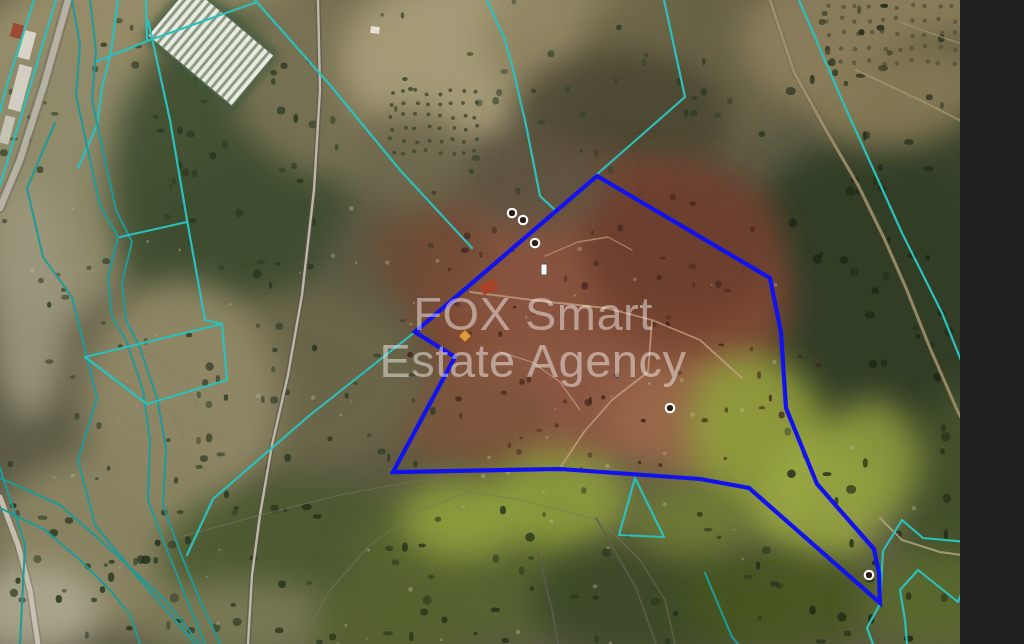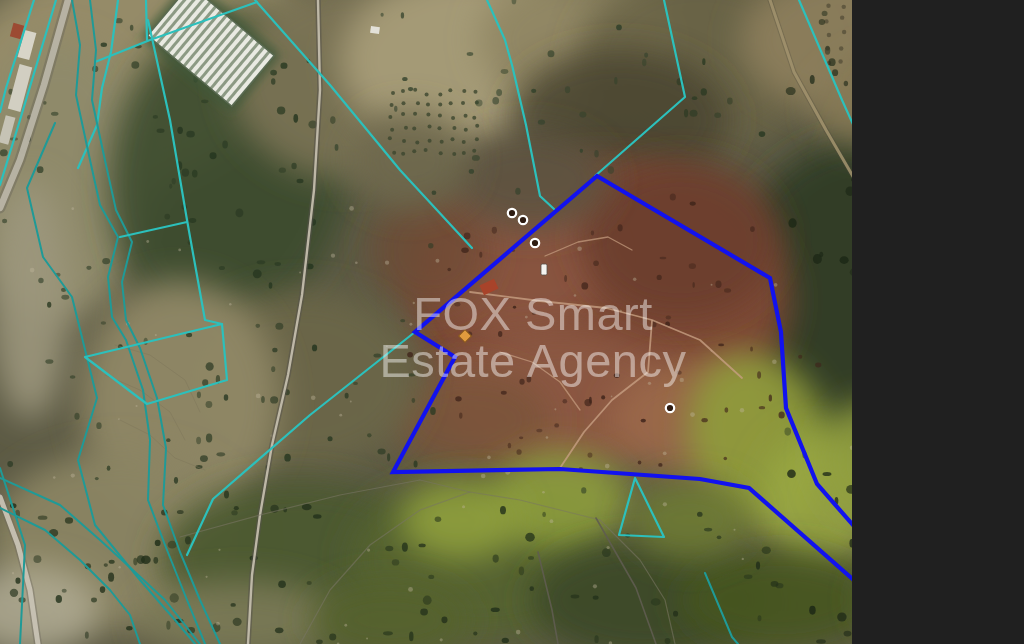--- a/index.html
+++ b/index.html
@@ -1,16 +1,16 @@
 <!DOCTYPE html>
 <html><head>
 <meta charset="utf-8">
 <style>
   html,body{margin:0;padding:0;background:#202020;}
-  .stage{position:relative;width:852px;height:644px;overflow:hidden;background:#e5e5e5;
+  .stage{position:relative;width:960px;height:644px;overflow:hidden;background:#e5e5e5;
          font-family:"Liberation Sans",sans-serif;}
   svg{position:absolute;left:0;top:0;display:block;}
   .watermark-text{font-family:"Liberation Sans",sans-serif;font-weight:400;
                   text-anchor:middle;pointer-events:none;}
 </style>
 </head>
 <body>
 
 <div class="stage">
   <svg id="map-svg" width="1024" height="644" viewBox="0 0 1024 644">

